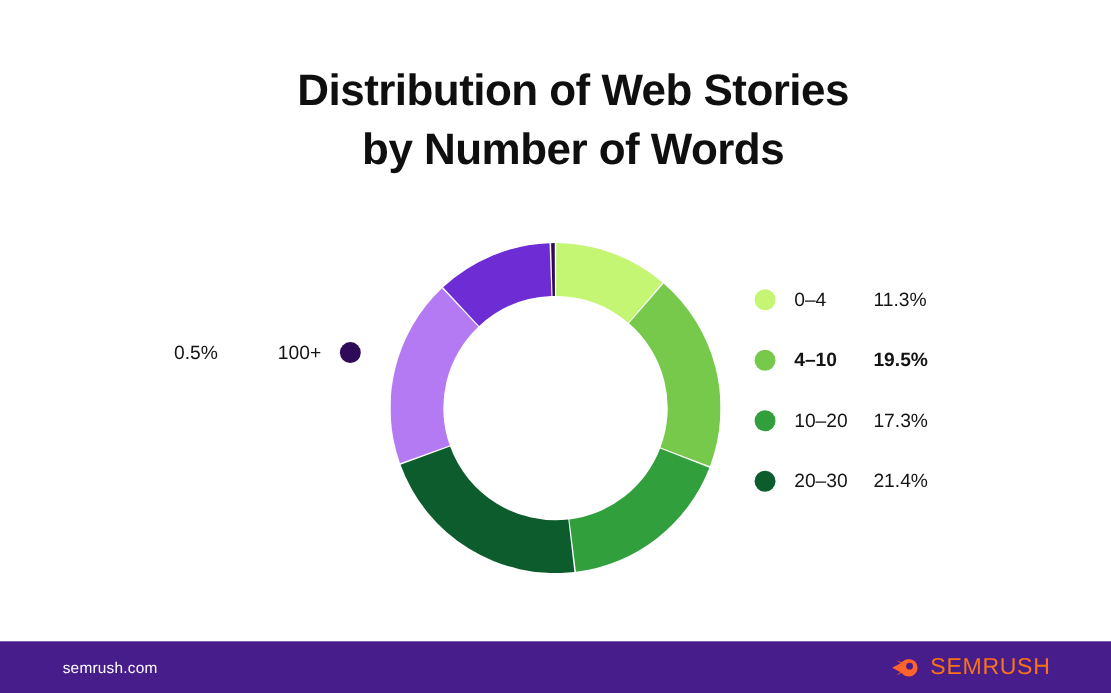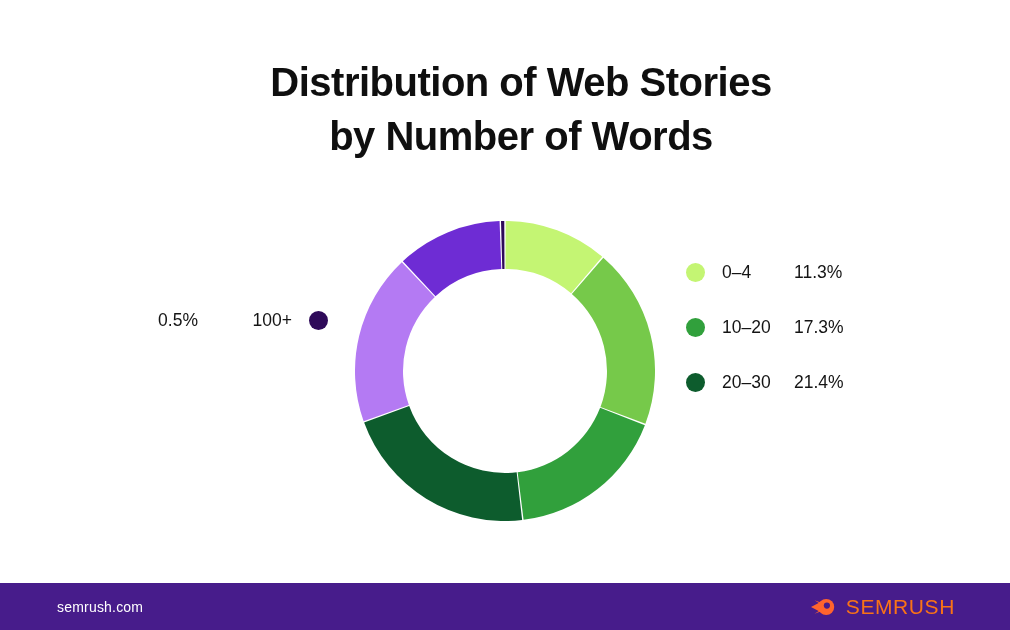--- a/index.html
+++ b/index.html
@@ -185,20 +185,25 @@
           </g>
       </svg>
     </div>
 
     <div class="legend legend-right" id="legend-right">
         <div class="legend-row">
           <span class="legend-dot" style="background: rgb(196, 245, 115);"></span>
           <span class="legend-label">0–4</span>
           <span class="legend-value">11.3%</span>
         </div>
+        <div class="legend-row is-bold">
+          <span class="legend-dot" style="background: rgb(118, 201, 74);"></span>
+          <span class="legend-label">4–10</span>
+          <span class="legend-value">19.5%</span>
+        </div>
         <div class="legend-row">
           <span class="legend-dot" style="background: rgb(49, 160, 60);"></span>
           <span class="legend-label">10–20</span>
           <span class="legend-value">17.3%</span>
         </div>
         <div class="legend-row">
           <span class="legend-dot" style="background: rgb(13, 92, 45);"></span>
           <span class="legend-label">20–30</span>
           <span class="legend-value">21.4%</span>
         </div>

